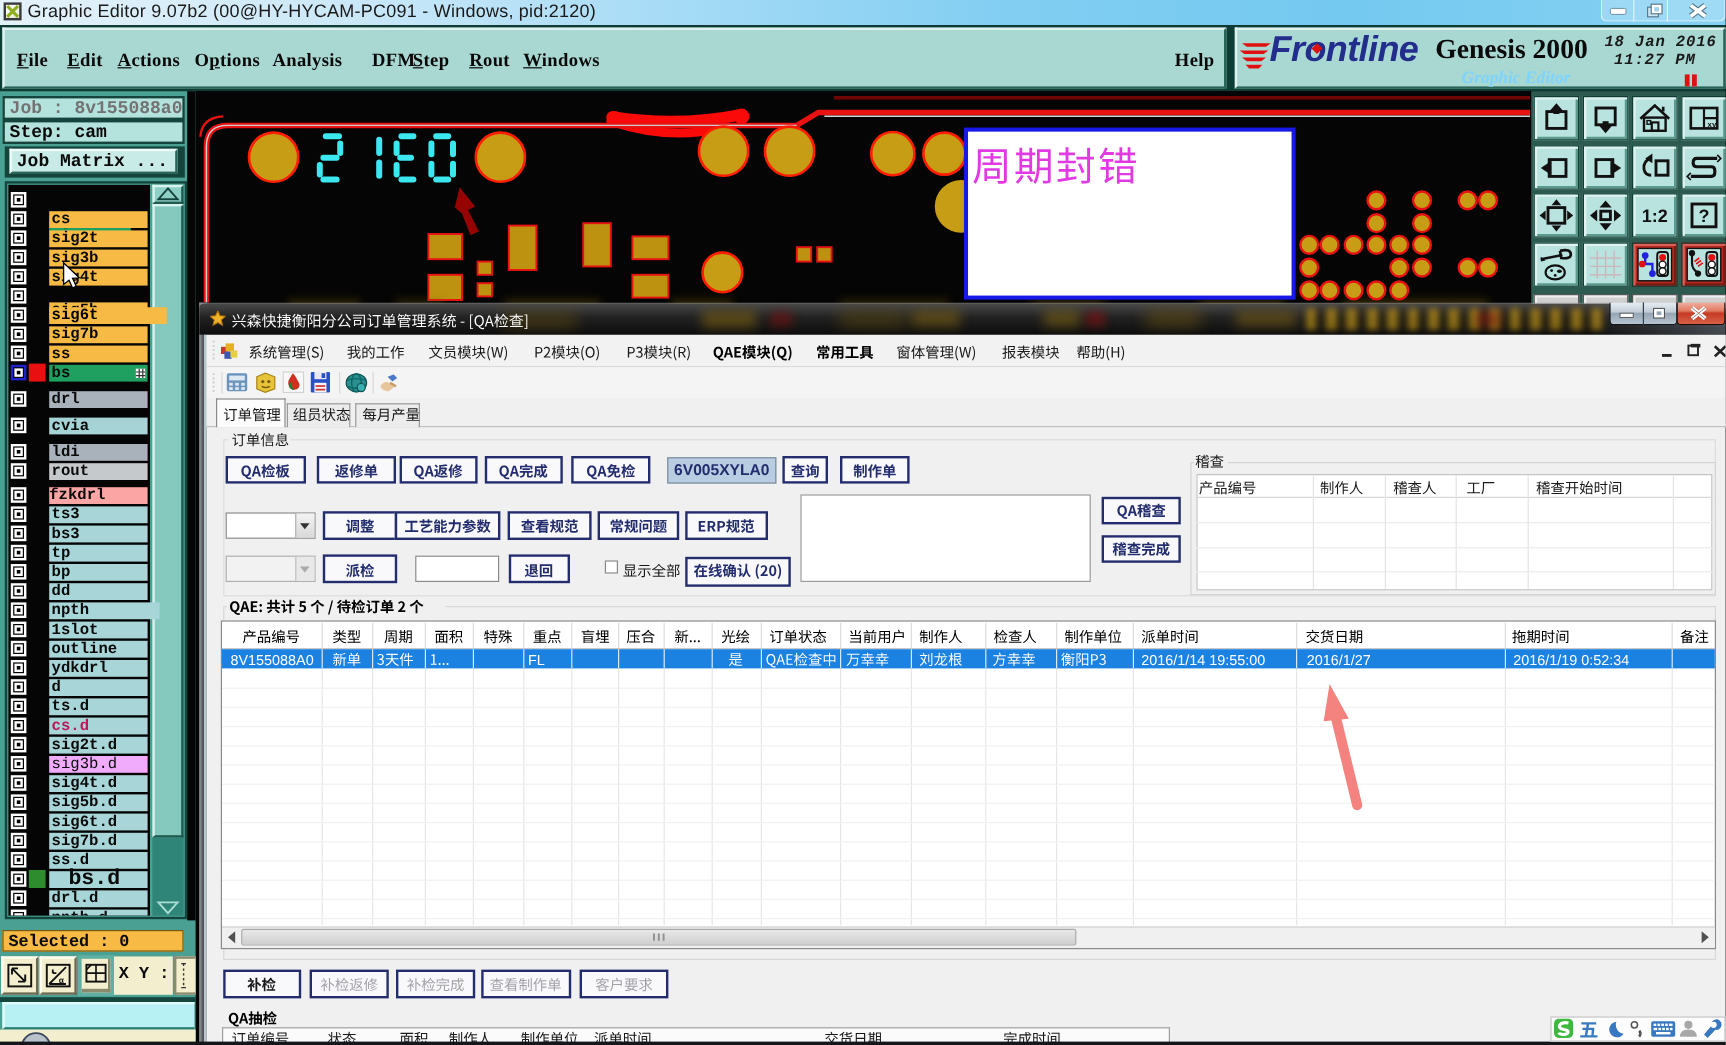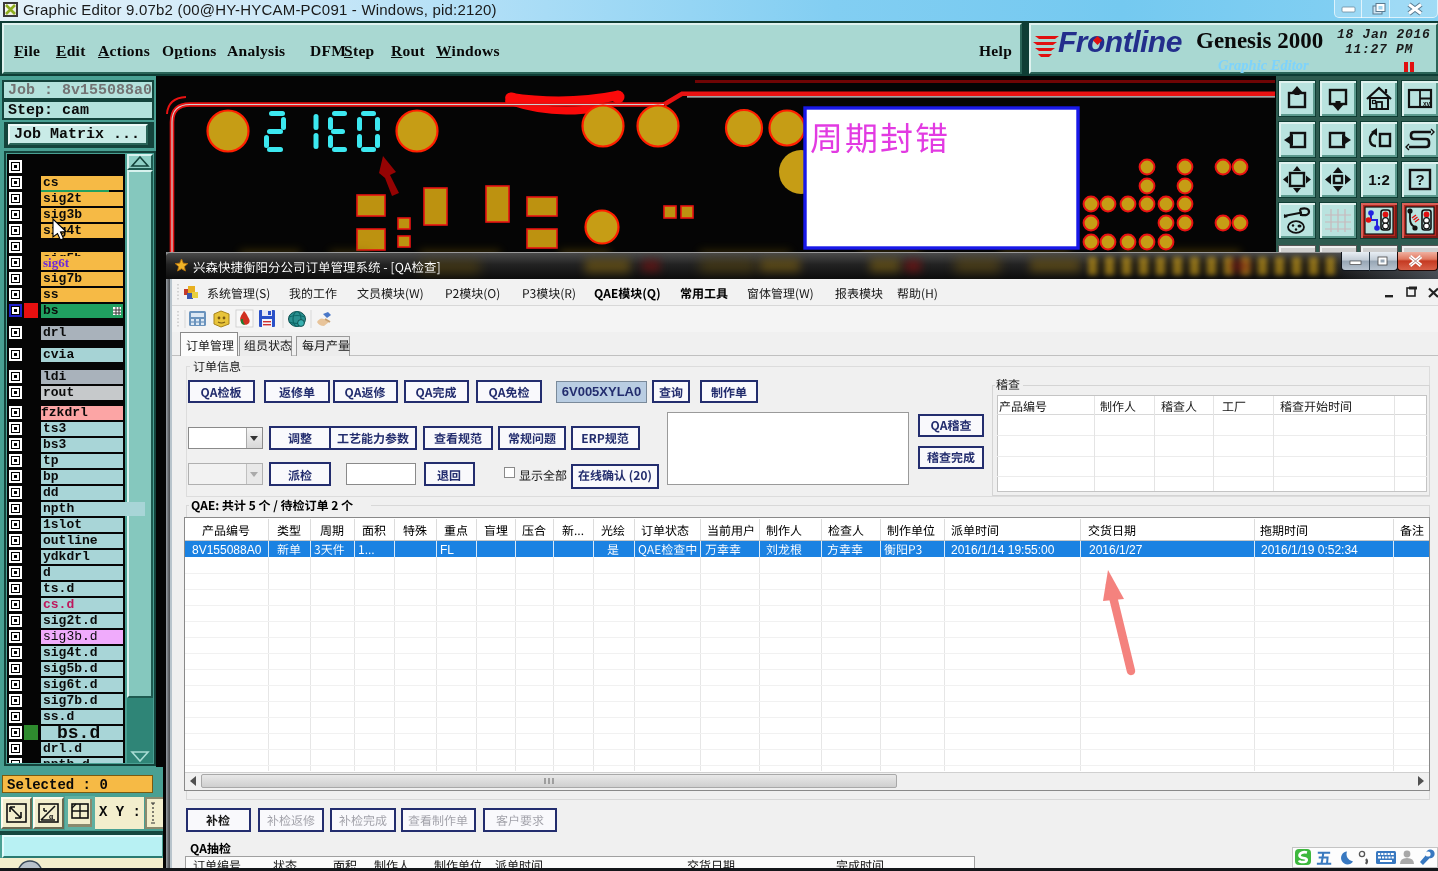--- a/index.html
+++ b/index.html
@@ -212,21 +212,21 @@
     <div class="a" style="left:12px;top:227px;width:7px;height:7px;background:#fff;"></div>
     <div class="a" style="left:14px;top:229px;width:3px;height:3px;background:#000;"></div>
     <div class="a mono" style="left:41px;top:224px;width:82px;height:14px;background:#f6ba45;font-size:13px;font-weight:bold;color:#0a0a0a;line-height:14px;padding-left:2px;box-sizing:border-box;">sig4t</div>
     <div class="a" style="left:9px;top:240px;width:13px;height:13px;background:#000;border:2px solid #ffffff;box-sizing:border-box;"></div>
     <div class="a" style="left:12px;top:243px;width:7px;height:7px;background:#fff;"></div>
     <div class="a" style="left:14px;top:245px;width:3px;height:3px;background:#000;"></div>
     <div class="a mono" style="left:41px;top:240px;width:82px;height:14px;background:#f6ba45;font-size:13px;font-weight:bold;color:#0a0a0a;line-height:14px;padding-left:2px;box-sizing:border-box;margin-top:12px;">sig5b</div>
     <div class="a" style="left:9px;top:256px;width:13px;height:13px;background:#000;border:2px solid #ffffff;box-sizing:border-box;"></div>
     <div class="a" style="left:12px;top:259px;width:7px;height:7px;background:#fff;"></div>
     <div class="a" style="left:14px;top:261px;width:3px;height:3px;background:#000;"></div>
-    <div class="a mono" style="left:41px;top:256px;width:82px;height:14px;background:#f6ba45;font-size:13px;font-weight:bold;color:#6d28d9;line-height:14px;padding-left:2px;box-sizing:border-box;font-family:Liberation Serif, serif;">sig6t</div>
+    <div class="a mono" style="left:41px;top:256px;width:98px;height:14px;background:#f6ba45;font-size:13px;font-weight:bold;color:#000000;line-height:14px;padding-left:2px;box-sizing:border-box;">sig6t</div>
     <div class="a" style="left:9px;top:272px;width:13px;height:13px;background:#000;border:2px solid #ffffff;box-sizing:border-box;"></div>
     <div class="a" style="left:12px;top:275px;width:7px;height:7px;background:#fff;"></div>
     <div class="a" style="left:14px;top:277px;width:3px;height:3px;background:#000;"></div>
     <div class="a mono" style="left:41px;top:272px;width:82px;height:14px;background:#f6ba45;font-size:13px;font-weight:bold;color:#0a0a0a;line-height:14px;padding-left:2px;box-sizing:border-box;">sig7b</div>
     <div class="a" style="left:9px;top:288px;width:13px;height:13px;background:#000;border:2px solid #ffffff;box-sizing:border-box;"></div>
     <div class="a" style="left:12px;top:291px;width:7px;height:7px;background:#fff;"></div>
     <div class="a" style="left:14px;top:293px;width:3px;height:3px;background:#000;"></div>
     <div class="a mono" style="left:41px;top:288px;width:82px;height:14px;background:#f6ba45;font-size:13px;font-weight:bold;color:#0a0a0a;line-height:14px;padding-left:2px;box-sizing:border-box;">ss</div>
     <div class="a" style="left:9px;top:304px;width:13px;height:13px;background:#000;border:2px solid #2222cc;box-sizing:border-box;"></div>
     <div class="a" style="left:12px;top:307px;width:7px;height:7px;background:#fff;"></div>
@@ -273,21 +273,21 @@
     <div class="a" style="left:12px;top:473px;width:7px;height:7px;background:#fff;"></div>
     <div class="a" style="left:14px;top:475px;width:3px;height:3px;background:#000;"></div>
     <div class="a mono" style="left:41px;top:470px;width:82px;height:14px;background:#a8d5d7;font-size:13px;font-weight:bold;color:#0a0a0a;line-height:14px;padding-left:2px;box-sizing:border-box;">bp</div>
     <div class="a" style="left:9px;top:486px;width:13px;height:13px;background:#000;border:2px solid #ffffff;box-sizing:border-box;"></div>
     <div class="a" style="left:12px;top:489px;width:7px;height:7px;background:#fff;"></div>
     <div class="a" style="left:14px;top:491px;width:3px;height:3px;background:#000;"></div>
     <div class="a mono" style="left:41px;top:486px;width:82px;height:14px;background:#a8d5d7;font-size:13px;font-weight:bold;color:#0a0a0a;line-height:14px;padding-left:2px;box-sizing:border-box;">dd</div>
     <div class="a" style="left:9px;top:502px;width:13px;height:13px;background:#000;border:2px solid #ffffff;box-sizing:border-box;"></div>
     <div class="a" style="left:12px;top:505px;width:7px;height:7px;background:#fff;"></div>
     <div class="a" style="left:14px;top:507px;width:3px;height:3px;background:#000;"></div>
-    <div class="a mono" style="left:41px;top:502px;width:104px;height:14px;background:#a8d5d7;font-size:13px;font-weight:bold;color:#0a0a0a;line-height:14px;padding-left:2px;box-sizing:border-box;">npth</div>
+    <div class="a mono" style="left:41px;top:502px;width:92px;height:14px;background:#a8d5d7;font-size:13px;font-weight:bold;color:#0a0a0a;line-height:14px;padding-left:2px;box-sizing:border-box;">npth</div>
     <div class="a" style="left:9px;top:518px;width:13px;height:13px;background:#000;border:2px solid #ffffff;box-sizing:border-box;"></div>
     <div class="a" style="left:12px;top:521px;width:7px;height:7px;background:#fff;"></div>
     <div class="a" style="left:14px;top:523px;width:3px;height:3px;background:#000;"></div>
     <div class="a mono" style="left:41px;top:518px;width:82px;height:14px;background:#a8d5d7;font-size:13px;font-weight:bold;color:#0a0a0a;line-height:14px;padding-left:2px;box-sizing:border-box;">1slot</div>
     <div class="a" style="left:9px;top:534px;width:13px;height:13px;background:#000;border:2px solid #ffffff;box-sizing:border-box;"></div>
     <div class="a" style="left:12px;top:537px;width:7px;height:7px;background:#fff;"></div>
     <div class="a" style="left:14px;top:539px;width:3px;height:3px;background:#000;"></div>
     <div class="a mono" style="left:41px;top:534px;width:82px;height:14px;background:#a8d5d7;font-size:13px;font-weight:bold;color:#0a0a0a;line-height:14px;padding-left:2px;box-sizing:border-box;">outline</div>
     <div class="a" style="left:9px;top:550px;width:13px;height:13px;background:#000;border:2px solid #ffffff;box-sizing:border-box;"></div>
     <div class="a" style="left:12px;top:553px;width:7px;height:7px;background:#fff;"></div>

